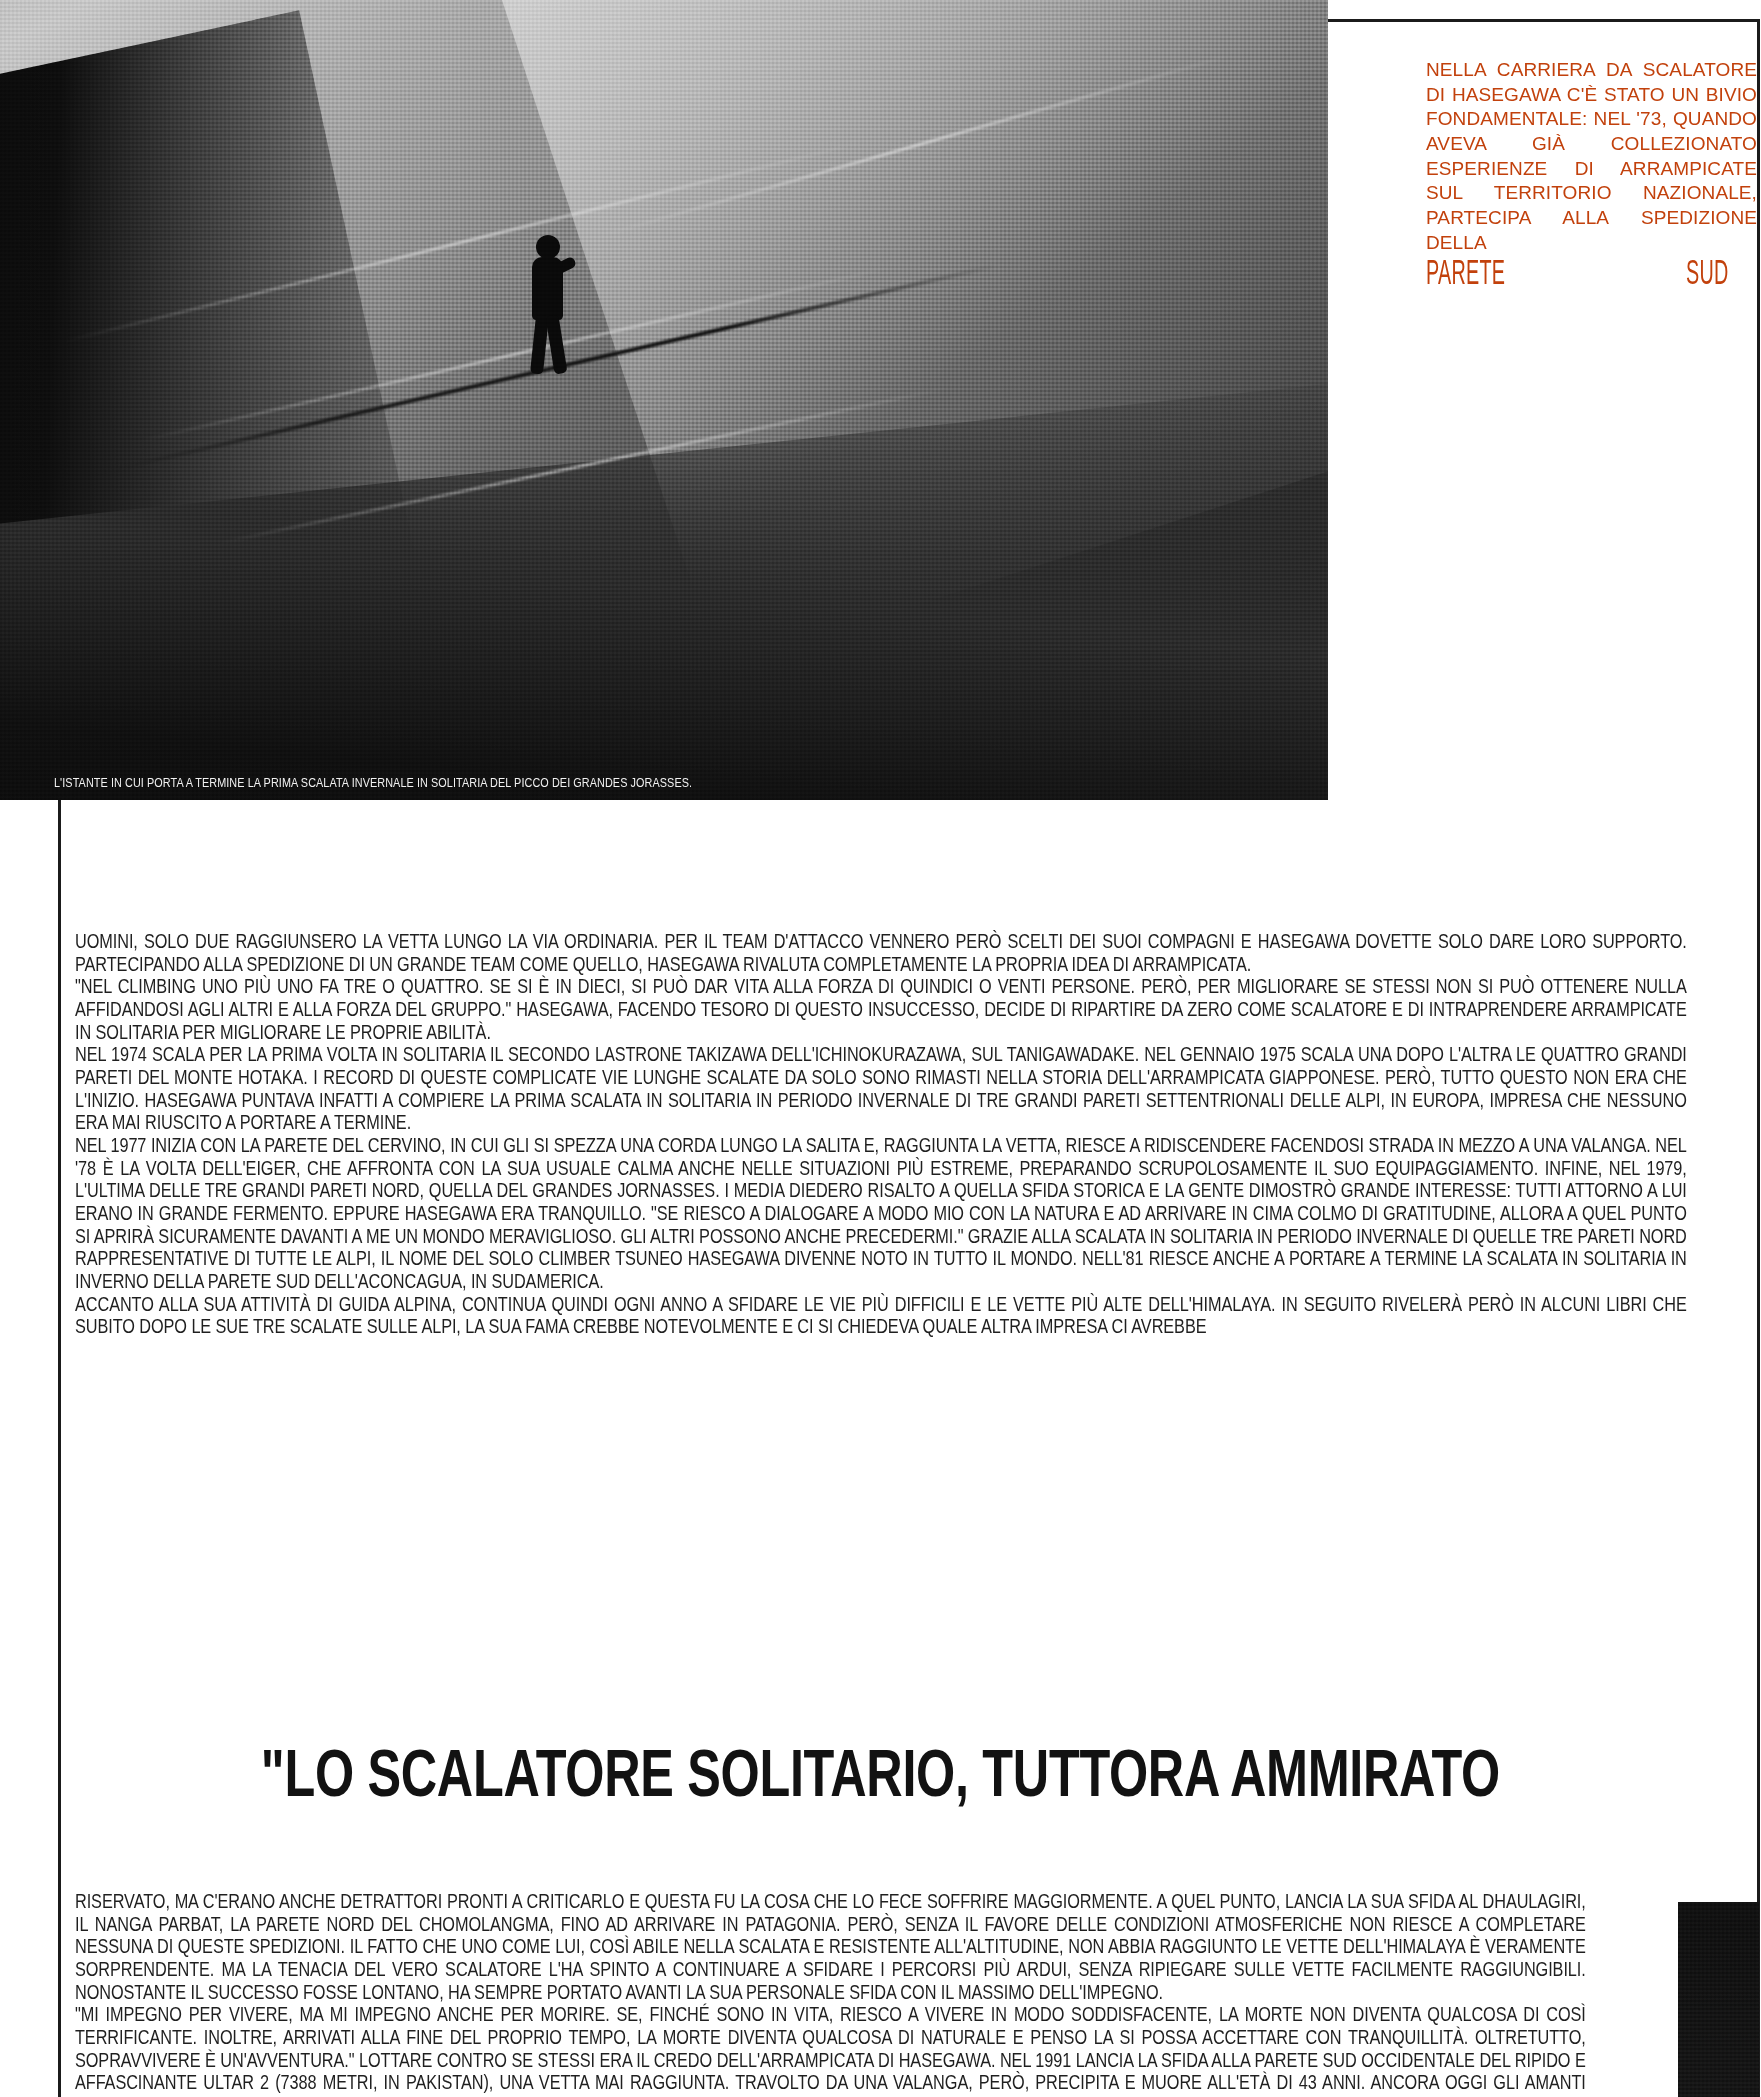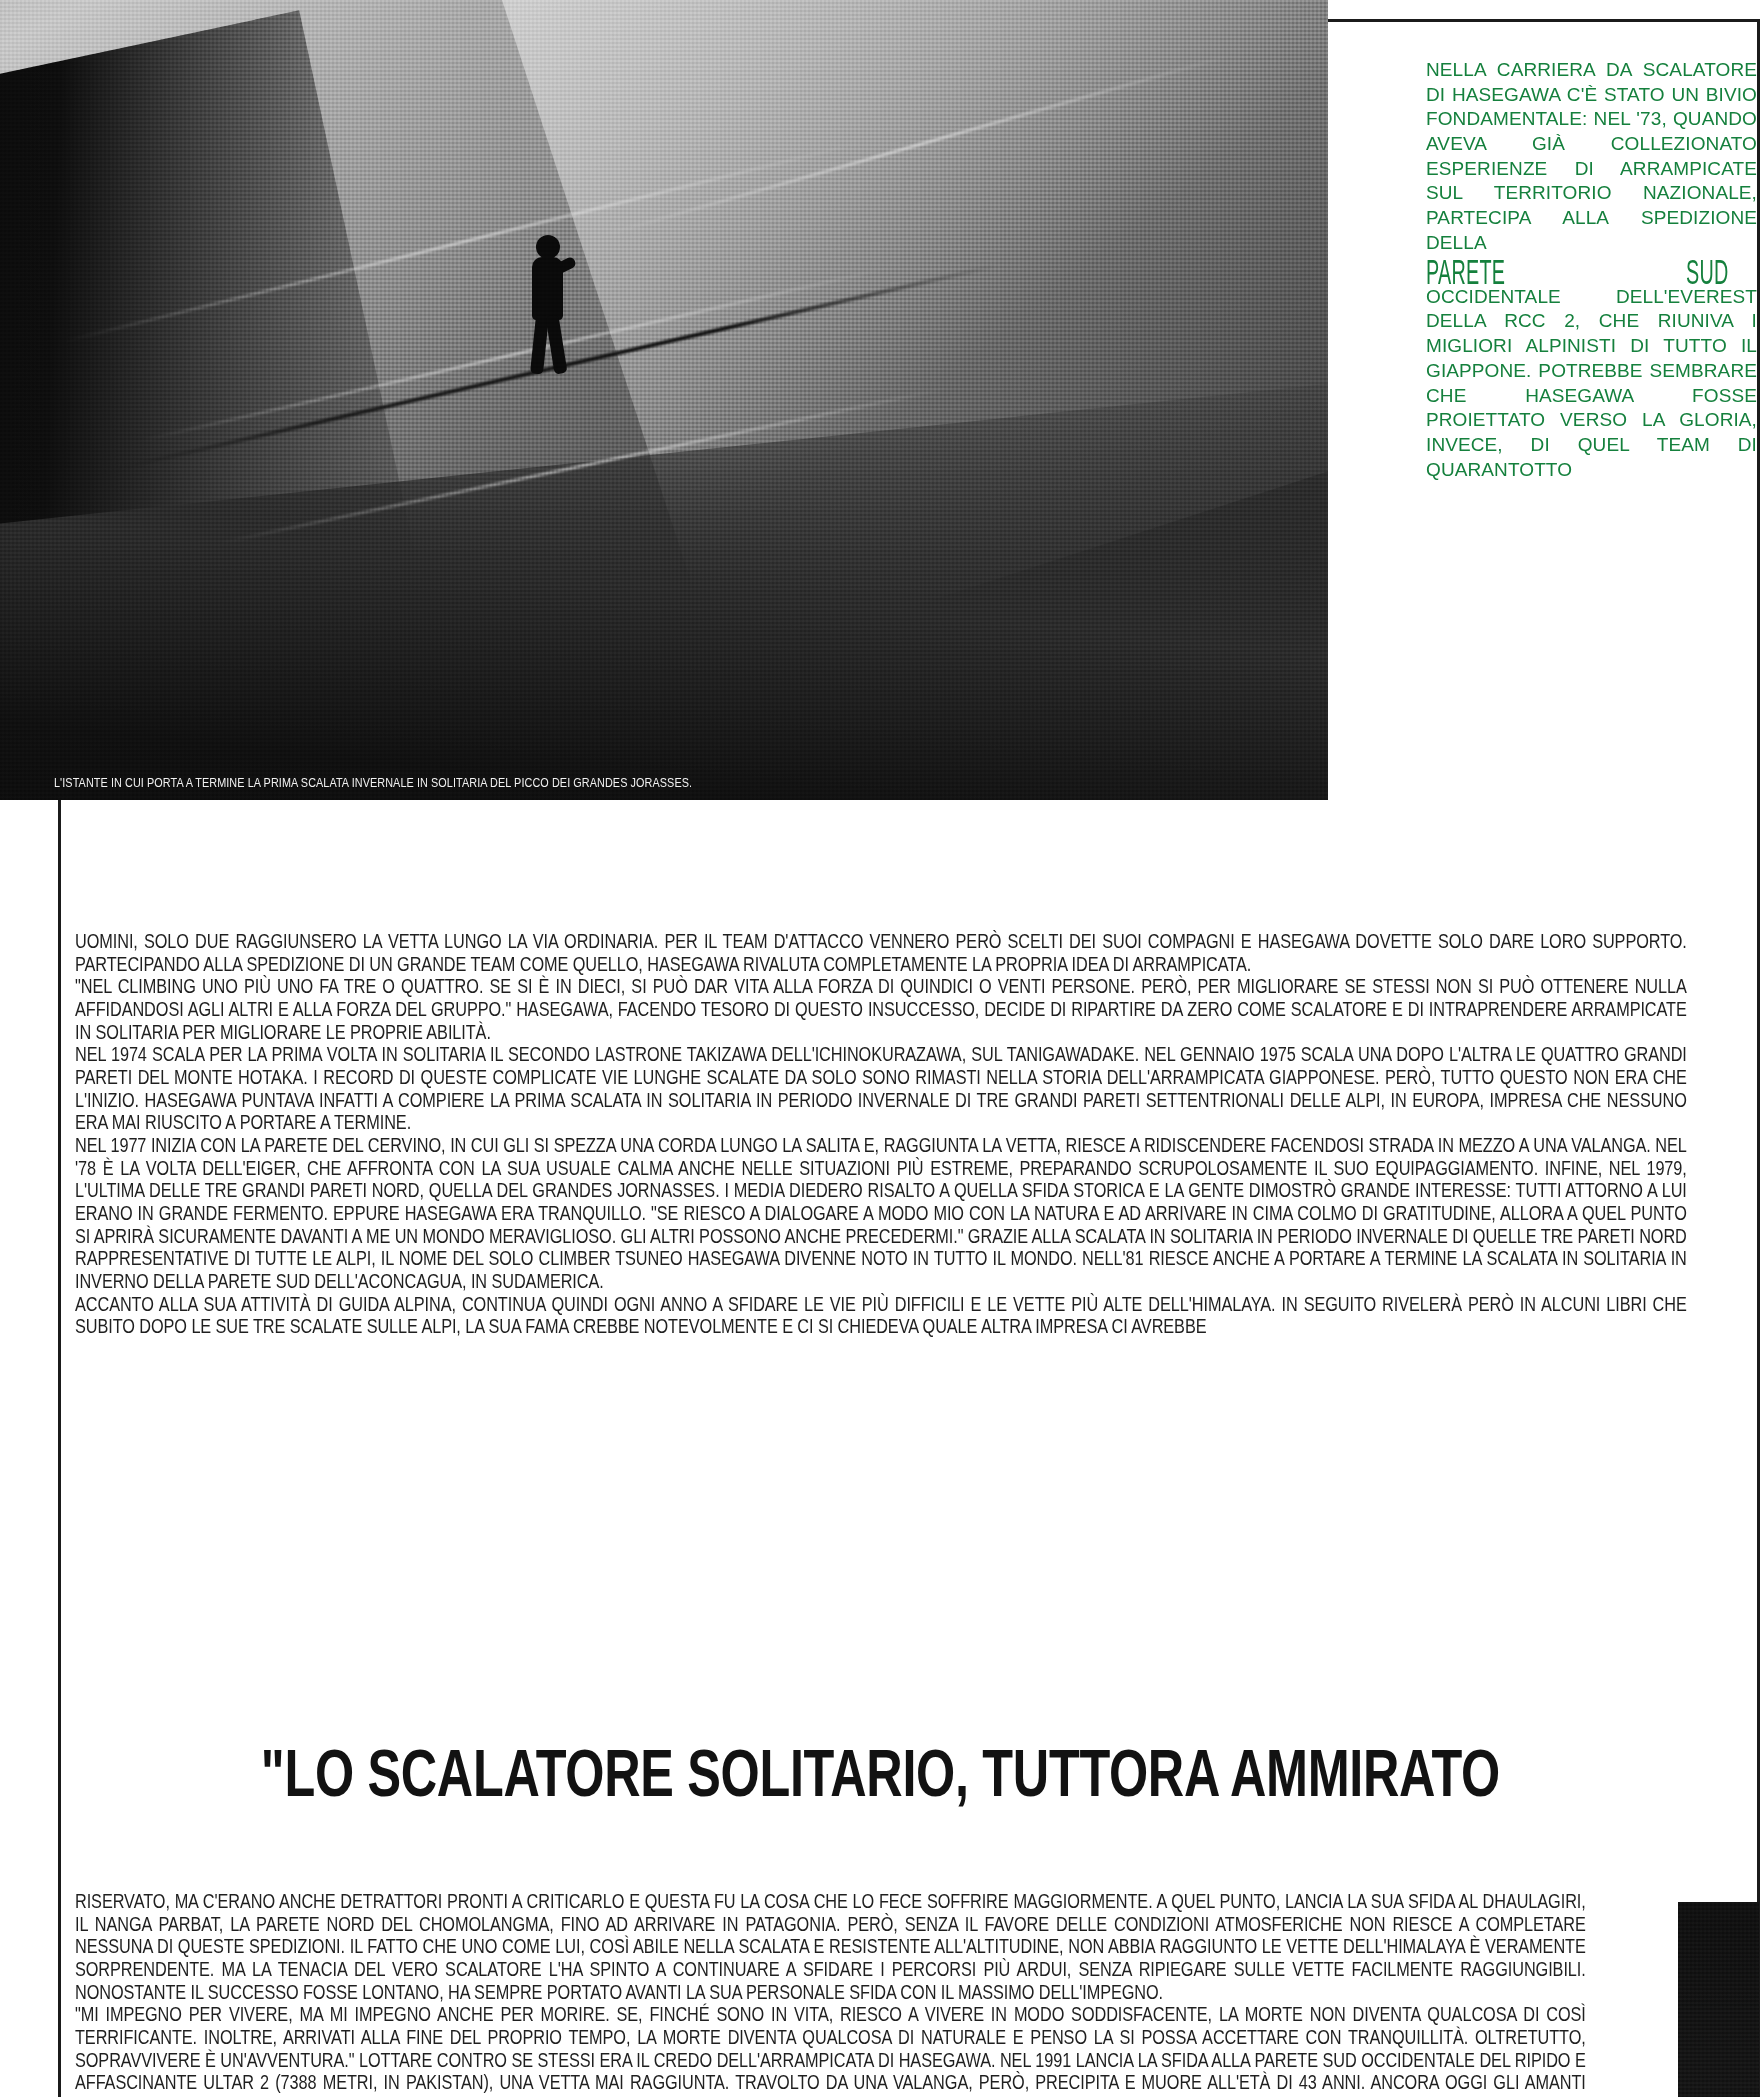--- a/index.html
+++ b/index.html
@@ -155,21 +155,21 @@
   #intro-column {
     position: absolute;
     left: 1426px;
     top: 58px;
     width: 331px;
     text-align: justify;
     text-align-last: justify;
     font-size: 19px;
     line-height: 1.30;
     letter-spacing: 0.1px;
-    color: #15803d;
+    color: #c2410c;
     word-spacing: 0.4px;
   }
   #intro-column .p { margin: 0; }
   .display-word {
     font-family: "Liberation Sans Narrow", "Liberation Sans", sans-serif;
     font-size: 33px;
     line-height: .78;
     letter-spacing: 0.4px;
     transform: scaleX(.60) scaleY(1.08);
     display: inline-block;
@@ -289,21 +289,20 @@
 
   <div class="photo-caption">L'ISTANTE IN CUI PORTA A TERMINE LA PRIMA SCALATA INVERNALE IN SOLITARIA DEL PICCO DEI GRANDES JORASSES.</div>
 </div>
 
 <div id="intro-column">
   <div class="p">NELLA CARRIERA DA SCALATORE DI HASEGAWA C'È STATO UN BIVIO FONDAMENTALE: NEL '73, QUANDO AVEVA GIÀ COLLEZIONATO ESPERIENZE DI ARRAMPICATE SUL TERRITORIO NAZIONALE, PARTECIPA ALLA SPEDIZIONE DELLA</div>
   <div class="display-line">
     <span class="display-word">PARETE</span>
     <span class="display-word">SUD</span>
   </div>
-  <div class="p">OCCIDENTALE DELL'EVEREST DELLA RCC 2, CHE RIUNIVA I MIGLIORI ALPINISTI DI TUTTO IL GIAPPONE. POTREBBE SEMBRARE CHE HASEGAWA FOSSE PROIETTATO VERSO LA GLORIA, INVECE, DI QUEL TEAM DI QUARANTOTTO</div>
 </div>
 
 <div class="body-block" id="body-upper">
   <p>UOMINI, SOLO DUE RAGGIUNSERO LA VETTA LUNGO LA VIA ORDINARIA. PER IL TEAM D'ATTACCO VENNERO PERÒ SCELTI DEI SUOI COMPAGNI E HASEGAWA DOVETTE SOLO DARE LORO SUPPORTO. PARTECIPANDO ALLA SPEDIZIONE DI UN GRANDE TEAM COME QUELLO, HASEGAWA RIVALUTA COMPLETAMENTE LA PROPRIA IDEA DI ARRAMPICATA.</p>
   <p class="indent">"NEL CLIMBING UNO PIÙ UNO FA TRE O QUATTRO. SE SI È IN DIECI, SI PUÒ DAR VITA ALLA FORZA DI QUINDICI O VENTI PERSONE. PERÒ, PER MIGLIORARE SE STESSI NON SI PUÒ OTTENERE NULLA AFFIDANDOSI AGLI ALTRI E ALLA FORZA DEL GRUPPO." HASEGAWA, FACENDO TESORO DI QUESTO INSUCCESSO, DECIDE DI RIPARTIRE DA ZERO COME SCALATORE E DI INTRAPRENDERE ARRAMPICATE IN SOLITARIA PER MIGLIORARE LE PROPRIE ABILITÀ.</p>
   <p class="indent">NEL 1974 SCALA PER LA PRIMA VOLTA IN SOLITARIA IL SECONDO LASTRONE TAKIZAWA DELL'ICHINOKURAZAWA, SUL TANIGAWADAKE. NEL GENNAIO 1975 SCALA UNA DOPO L'ALTRA LE QUATTRO GRANDI PARETI DEL MONTE HOTAKA. I RECORD DI QUESTE COMPLICATE VIE LUNGHE SCALATE DA SOLO SONO RIMASTI NELLA STORIA DELL'ARRAMPICATA GIAPPONESE. PERÒ, TUTTO QUESTO NON ERA CHE L'INIZIO. HASEGAWA PUNTAVA INFATTI A COMPIERE LA PRIMA SCALATA IN SOLITARIA IN PERIODO INVERNALE DI TRE GRANDI PARETI SETTENTRIONALI DELLE ALPI, IN EUROPA, IMPRESA CHE NESSUNO ERA MAI RIUSCITO A PORTARE A TERMINE.</p>
   <p class="indent">NEL 1977 INIZIA CON LA PARETE DEL CERVINO, IN CUI GLI SI SPEZZA UNA CORDA LUNGO LA SALITA E, RAGGIUNTA LA VETTA, RIESCE A RIDISCENDERE FACENDOSI STRADA IN MEZZO A UNA VALANGA. NEL '78 È LA VOLTA DELL'EIGER, CHE AFFRONTA CON LA SUA USUALE CALMA ANCHE NELLE SITUAZIONI PIÙ ESTREME, PREPARANDO SCRUPOLOSAMENTE IL SUO EQUIPAGGIAMENTO. INFINE, NEL 1979, L'ULTIMA DELLE TRE GRANDI PARETI NORD, QUELLA DEL GRANDES JORNASSES. I MEDIA DIEDERO RISALTO A QUELLA SFIDA STORICA E LA GENTE DIMOSTRÒ GRANDE INTERESSE: TUTTI ATTORNO A LUI ERANO IN GRANDE FERMENTO. EPPURE HASEGAWA ERA TRANQUILLO. "SE RIESCO A DIALOGARE A MODO MIO CON LA NATURA E AD ARRIVARE IN CIMA COLMO DI GRATITUDINE, ALLORA A QUEL PUNTO SI APRIRÀ SICURAMENTE DAVANTI A ME UN MONDO MERAVIGLIOSO. GLI ALTRI POSSONO ANCHE PRECEDERMI." GRAZIE ALLA SCALATA IN SOLITARIA IN PERIODO INVERNALE DI QUELLE TRE PARETI NORD RAPPRESENTATIVE DI TUTTE LE ALPI, IL NOME DEL SOLO CLIMBER TSUNEO HASEGAWA DIVENNE NOTO IN TUTTO IL MONDO. NELL'81 RIESCE ANCHE A PORTARE A TERMINE LA SCALATA IN SOLITARIA IN INVERNO DELLA PARETE SUD DELL'ACONCAGUA, IN SUDAMERICA.</p>
   <p class="indent">ACCANTO ALLA SUA ATTIVITÀ DI GUIDA ALPINA, CONTINUA QUINDI OGNI ANNO A SFIDARE LE VIE PIÙ DIFFICILI E LE VETTE PIÙ ALTE DELL'HIMALAYA. IN SEGUITO RIVELERÀ PERÒ IN ALCUNI LIBRI CHE SUBITO DOPO LE SUE TRE SCALATE SULLE ALPI, LA SUA FAMA CREBBE NOTEVOLMENTE E CI SI CHIEDEVA QUALE ALTRA IMPRESA CI AVREBBE</p>
 </div>
 

